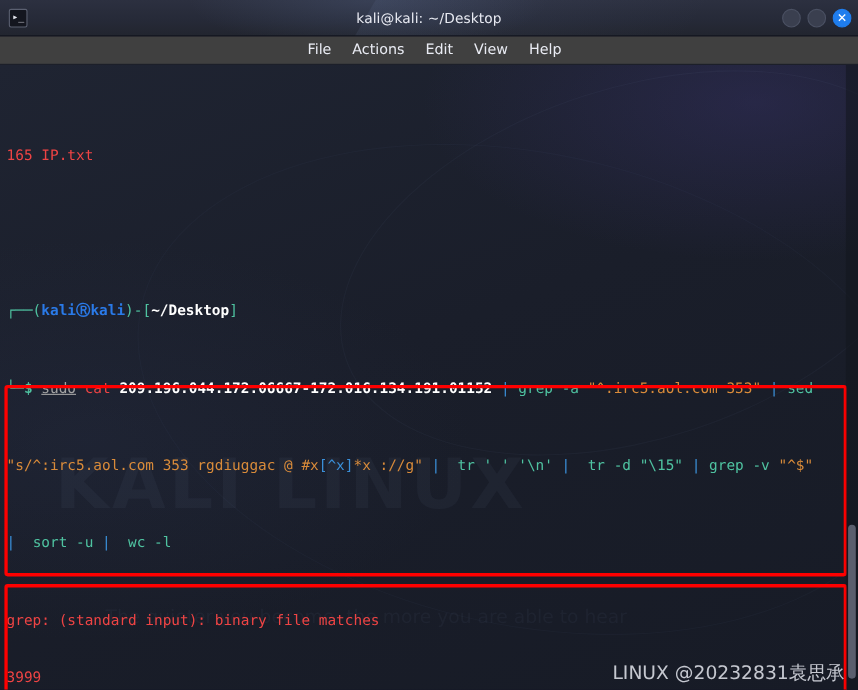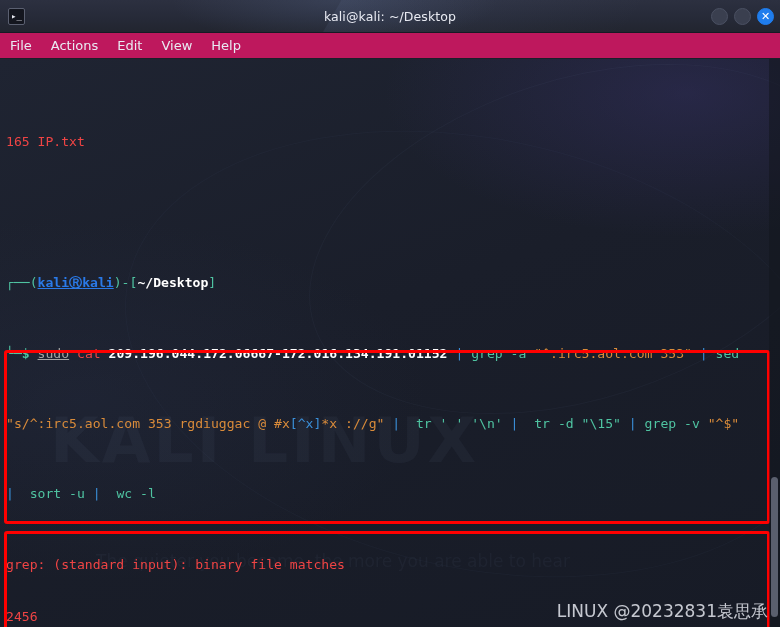--- a/index.html
+++ b/index.html
@@ -68,24 +68,24 @@
   }
   .wbtn.close {
     background: #1f7ded; border: 1px solid #1f7ded;
     display: flex; align-items: center; justify-content: center;
     color: #fff; font-size: 11px; font-weight: bold;
     font-family: "DejaVu Sans", sans-serif; line-height: 1;
   }
 
   .menubar {
     height: 26px;
-    background: #be185d;
+    background: #404040;
     border-bottom: 1px solid #1c1f29;
     display: flex; align-items: center;
-    padding-left: 10px; gap: 19px;
+    padding-left: 10px; gap: 19px; justify-content: center;
   }
   .menubar .mi {
     color: #e9ebf3; font-size: 13px;
     font-family: "DejaVu Sans", sans-serif;
     cursor: default;
   }
 
   
   .term {
     position: relative;
@@ -141,21 +141,21 @@
     line-height: 17.6px;
     color: #cfd3de;
     white-space: pre;
   }
   .row { height: 17.6px; white-space: pre; }
   .row.blank { }
 
   
   .c-white  { color: #ef4444; }
   .c-bold   { color: #ffffff; font-weight: bold; }
-  .c-blue   { color: #2a7ae8; font-weight: bold; text-decoration: underline; }
+  .c-blue   { color: #2a7ae8; font-weight: bold; }
   .c-teal   { color: #4fc3a1; }
   .c-green  { color: #4fc3a1; font-weight: bold; }
   .c-orange { color: #d98b3a; }
   .c-ltblue { color: #3a8fd8; }
   .c-pipe   { color: #3a8fd8; }
   .c-under  { color: #a3a3a3; text-decoration: underline; }
 
   
   .pdeco { color: #4fc3a1; }
 
@@ -232,21 +232,21 @@
       
       <div class="row"><span class="pdeco">┌──</span><span class="c-teal">(</span><span class="c-blue">kali</span><span class="c-blue">Ⓡ</span><span class="c-blue">kali</span><span class="c-teal">)-[</span><span class="c-bold">~/Desktop</span><span class="c-teal">]</span></div>
 
       <div class="row"><span class="pdeco">└─</span><span class="c-green">$</span><span> </span><span class="c-under">sudo</span><span class="c-white"> cat </span><span class="c-bold">209.196.044.172.06667-172.016.134.191.01152</span><span class="c-pipe"> | </span><span class="c-teal">grep -a </span><span class="c-orange">"^:irc5.aol.com 353"</span><span class="c-pipe"> | </span><span class="c-teal">sed</span></div>
 
       <div class="row"><span class="c-orange">"s/^:irc5.aol.com 353 rgdiuggac @ #x</span><span class="c-ltblue">[^x]</span><span class="c-orange">*x ://g"</span><span class="c-pipe"> | </span><span class="c-teal"> tr ' ' '\n' </span><span class="c-pipe">| </span><span class="c-teal"> tr -d "\15" </span><span class="c-pipe">| </span><span class="c-teal">grep -v </span><span class="c-orange">"^$"</span></div>
 
       <div class="row"><span class="c-pipe">| </span><span class="c-teal"> sort -u </span><span class="c-pipe">| </span><span class="c-teal"> wc -l</span></div>
 
       <div class="row"><span class="c-white">grep: (standard input): binary file matches</span></div>
-      <div class="row"><span class="c-white">2456</span></div>
+      <div class="row"><span class="c-white">3999</span></div>
       
 
       
       
 
       
 
       
 
       

